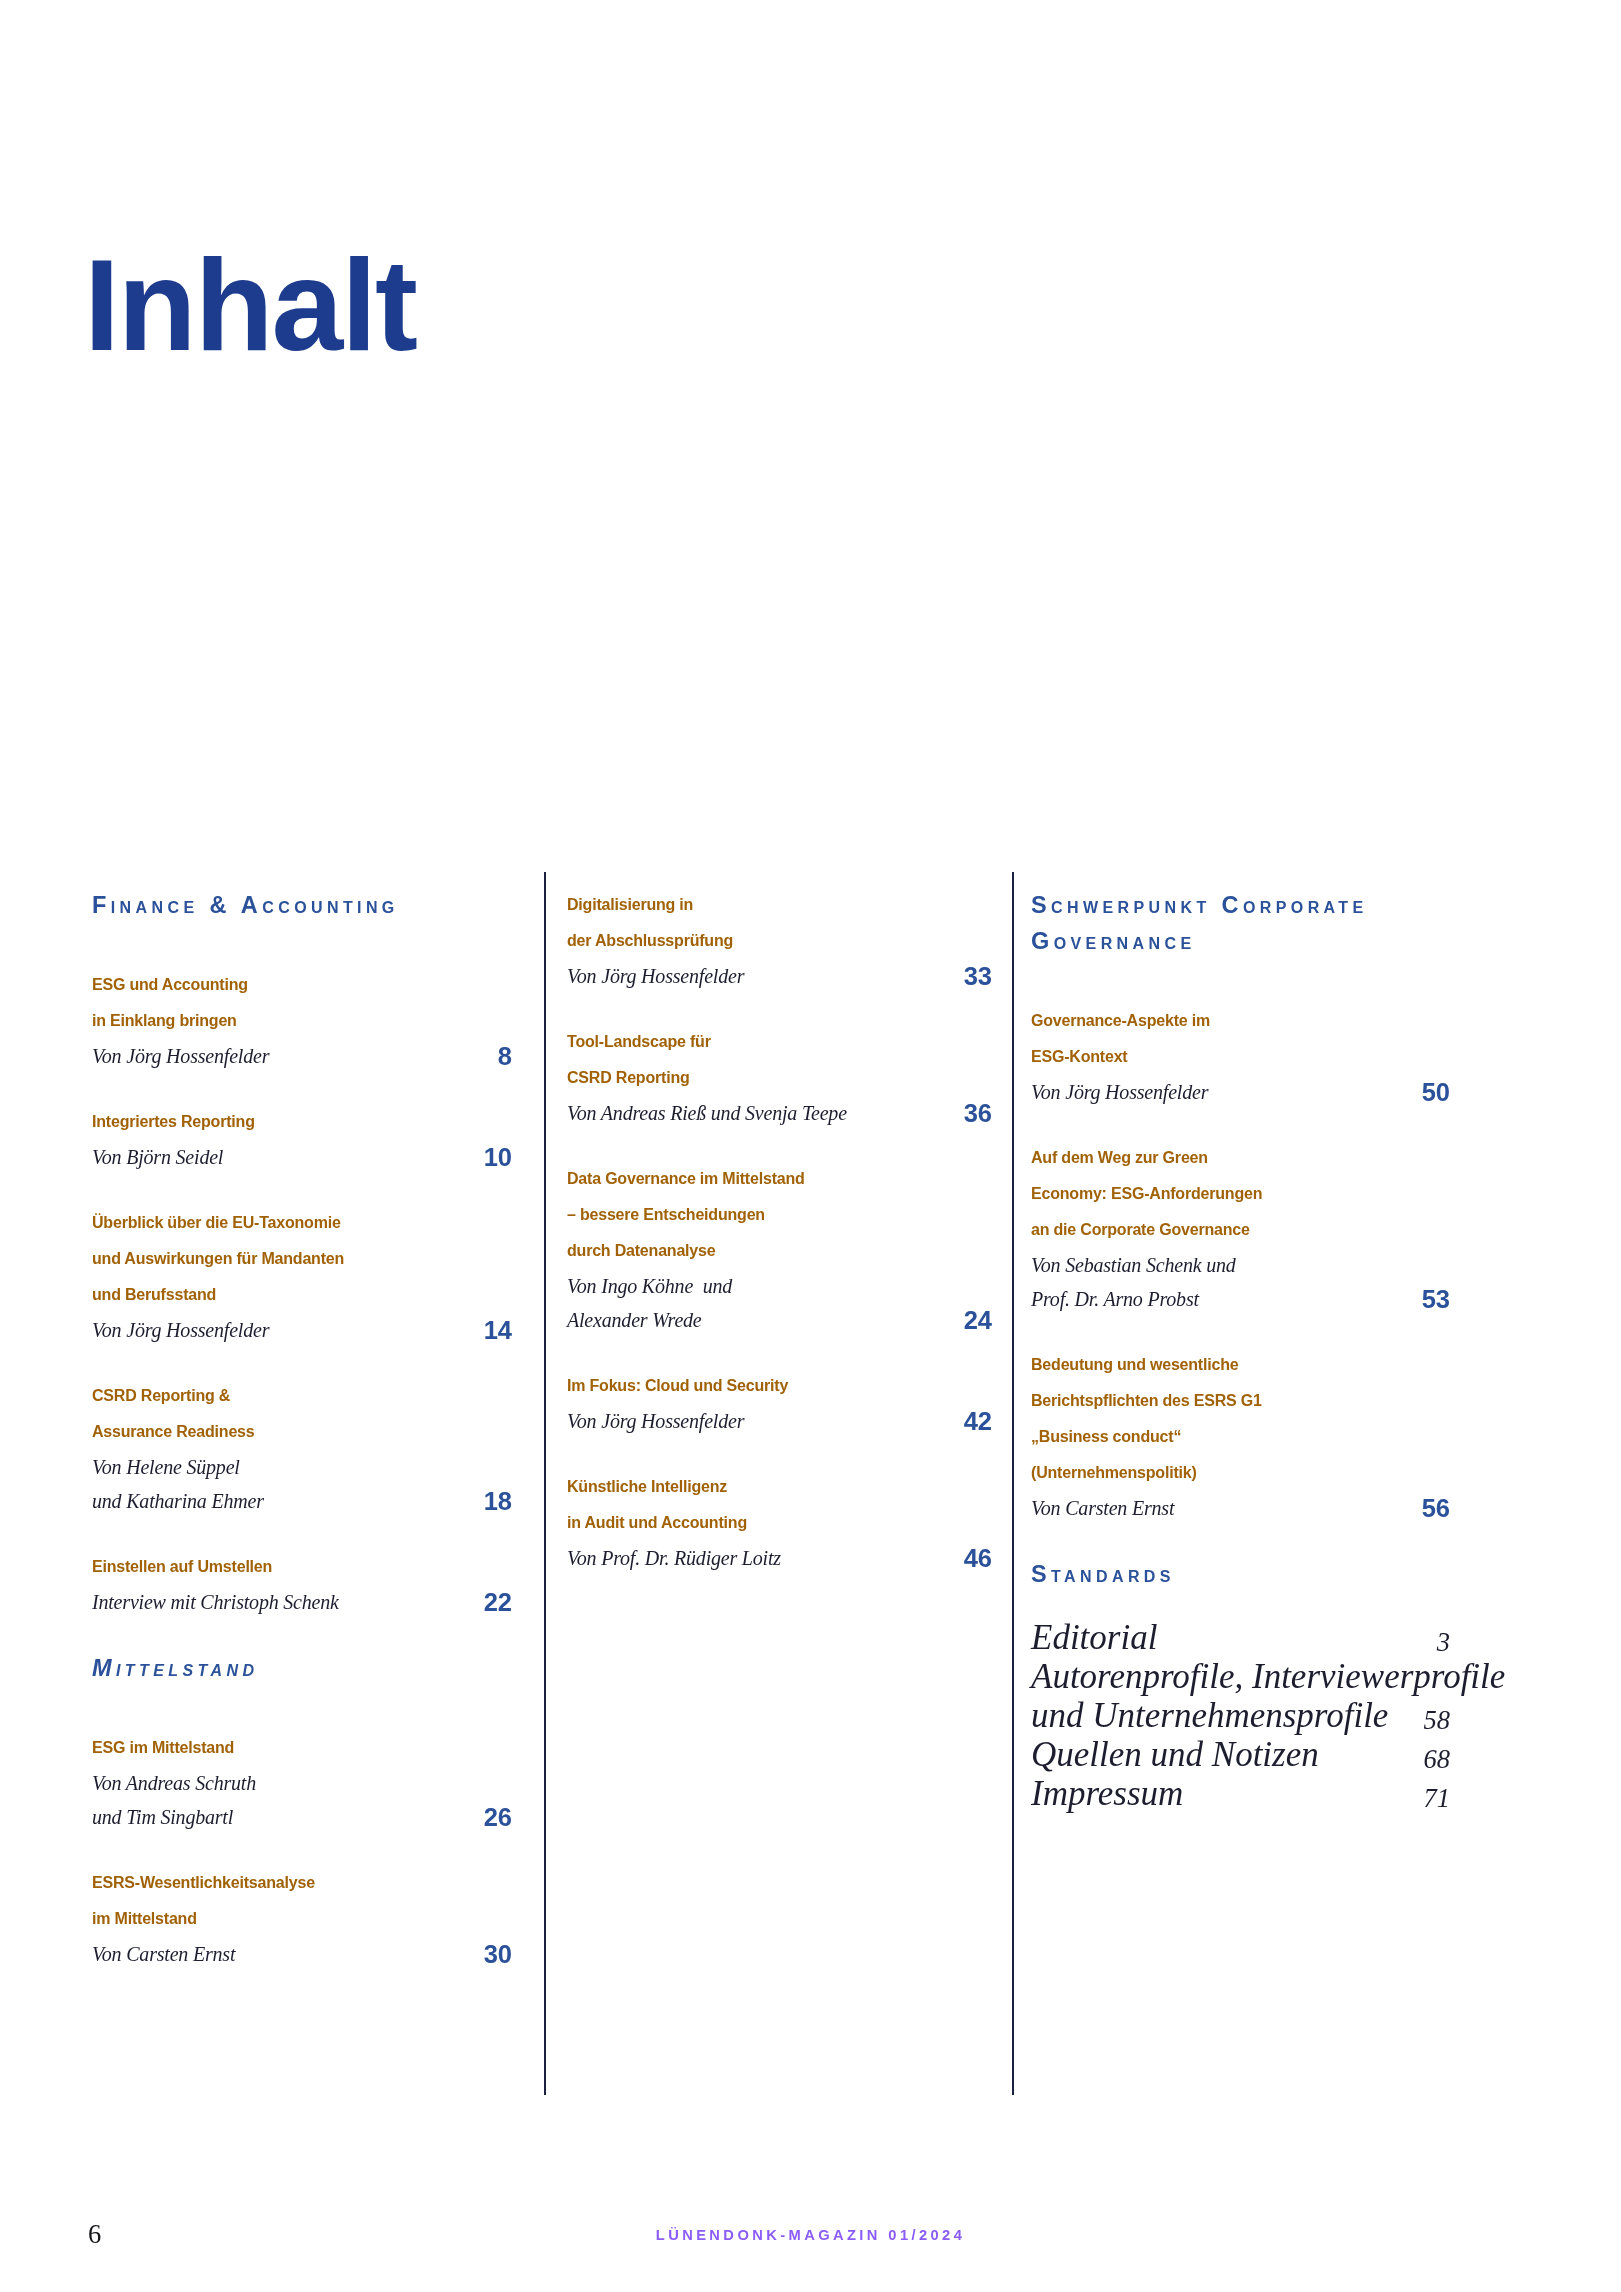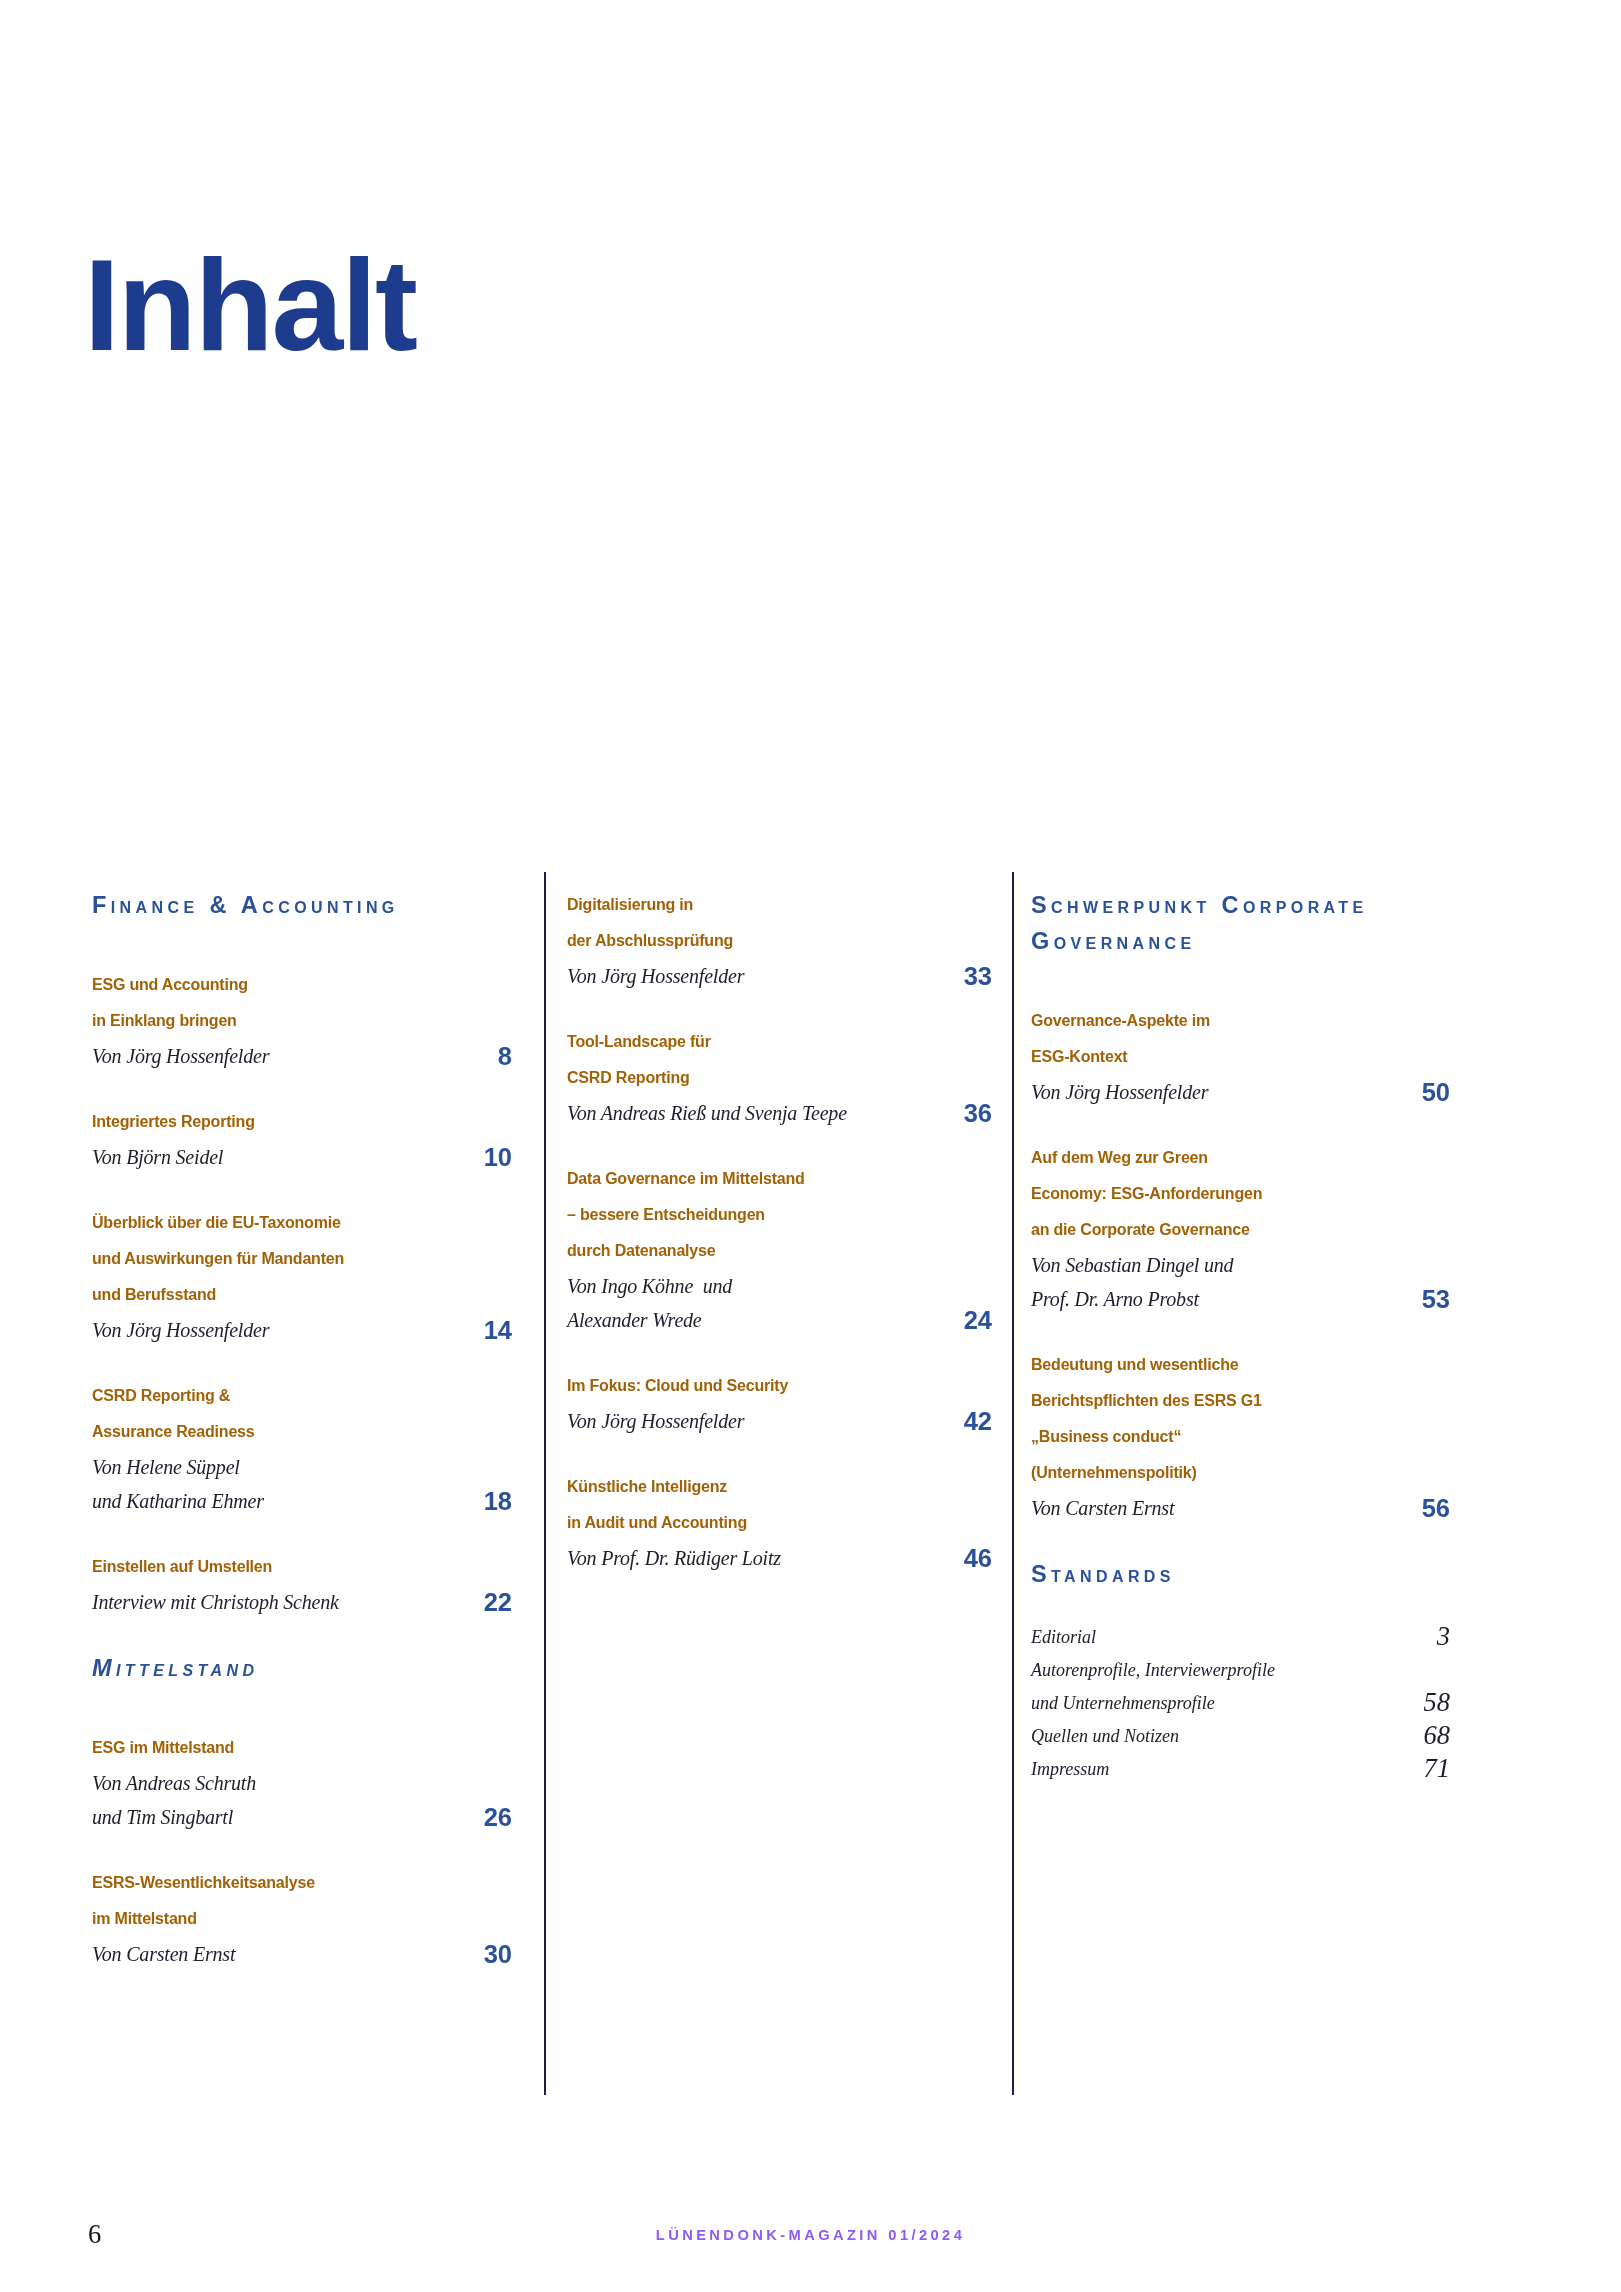--- a/index.html
+++ b/index.html
@@ -44,21 +44,21 @@
     font-size:20px; color:#1c1d2e; line-height:34px;
     letter-spacing:-0.2px; white-space:pre;
   }
   .pg {
     position:absolute; right:0; bottom:2px;
     font-size:25.5px; font-weight:700; color:#2a5199;
   }
   .std-row { position:relative; line-height:33px; }
   .std-text {
     font-family:"Liberation Serif", serif; font-style:italic;
-    font-size:18px; color:#1c1d2e; white-space:pre;
+    font-size:35px; color:#1c1d2e; white-space:pre;
   }
   .std-pg {
     position:absolute; right:0; bottom:1px;
     font-family:"Liberation Serif", serif; font-style:italic;
     font-size:26.5px; color:#1c1d2e;
   }
   .footer-num {
     position:absolute; left:88px; top:2219px;
     font-family:"Liberation Serif", serif;
     font-size:26.5px; color:#15151a;
@@ -170,21 +170,21 @@
   <div class="entry">
     <div class="t">Governance-Aspekte im
 ESG-Kontext</div>
     <div class="a">Von Jörg Hossenfelder</div>
     <div class="pg">50</div>
   </div>
   <div class="entry">
     <div class="t">Auf dem Weg zur Green
 Economy: ESG-Anforderungen
 an die Corporate Governance</div>
-    <div class="a">Von Sebastian Dingel und
+    <div class="a">Von Sebastian Schenk und
 Prof. Dr. Arno Probst</div>
     <div class="pg">53</div>
   </div>
   <div class="entry">
     <div class="t">Bedeutung und wesentliche
 Berichtspflichten des ESRS G1
 „Business conduct“
 (Unternehmenspolitik)</div>
     <div class="a">Von Carsten Ernst</div>
     <div class="pg">56</div>

